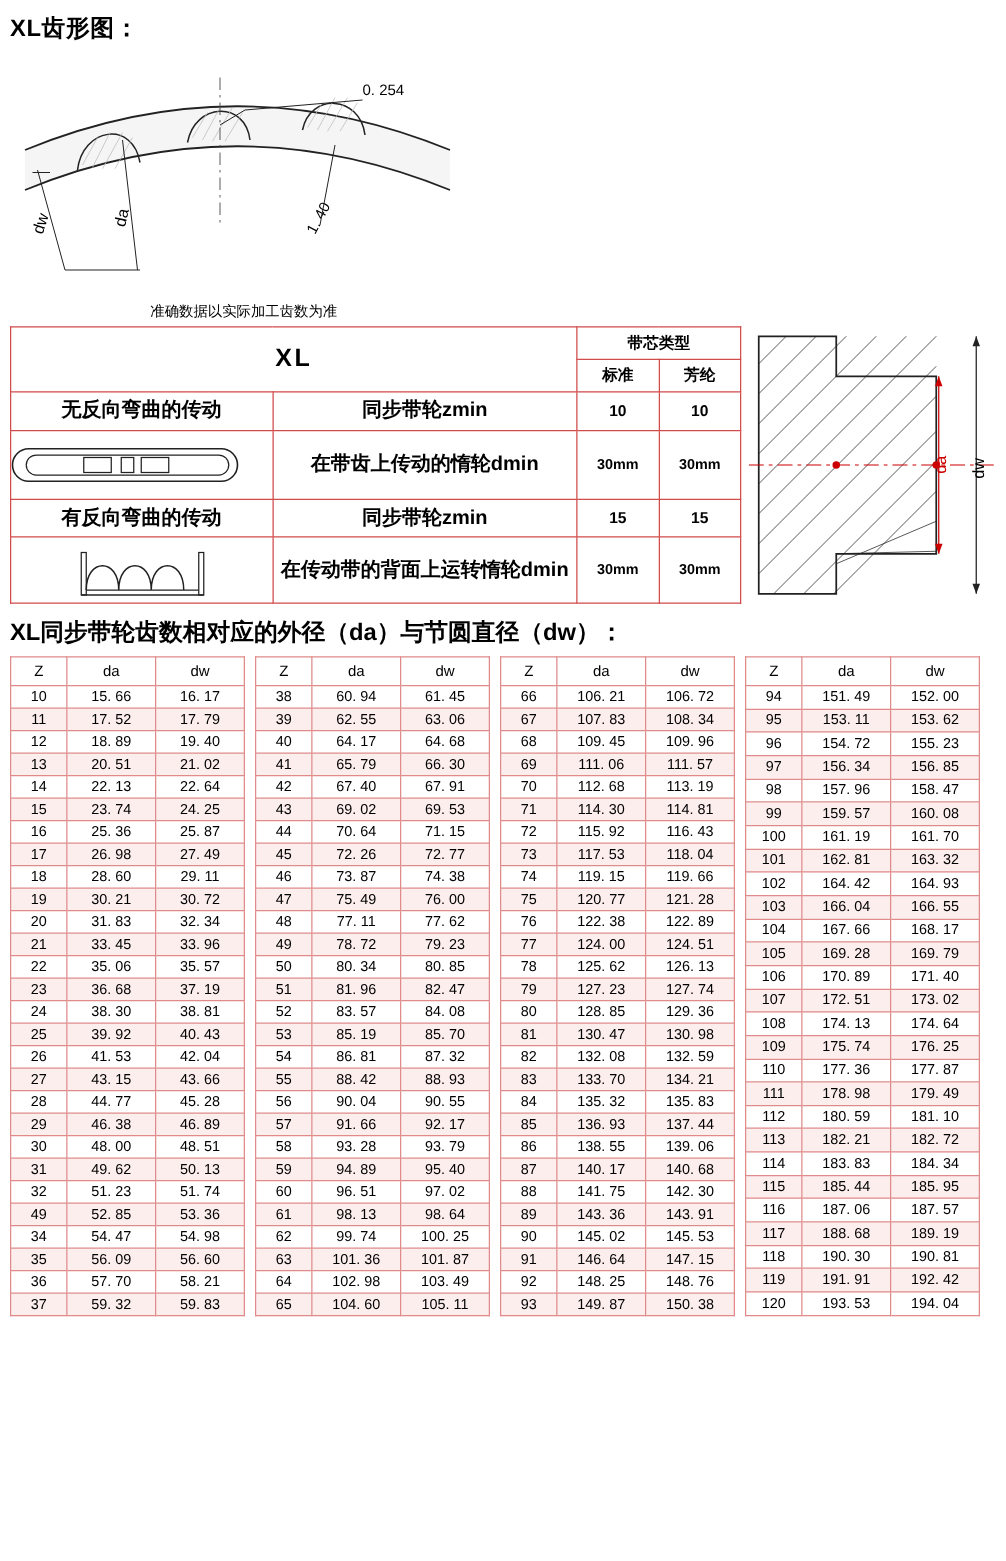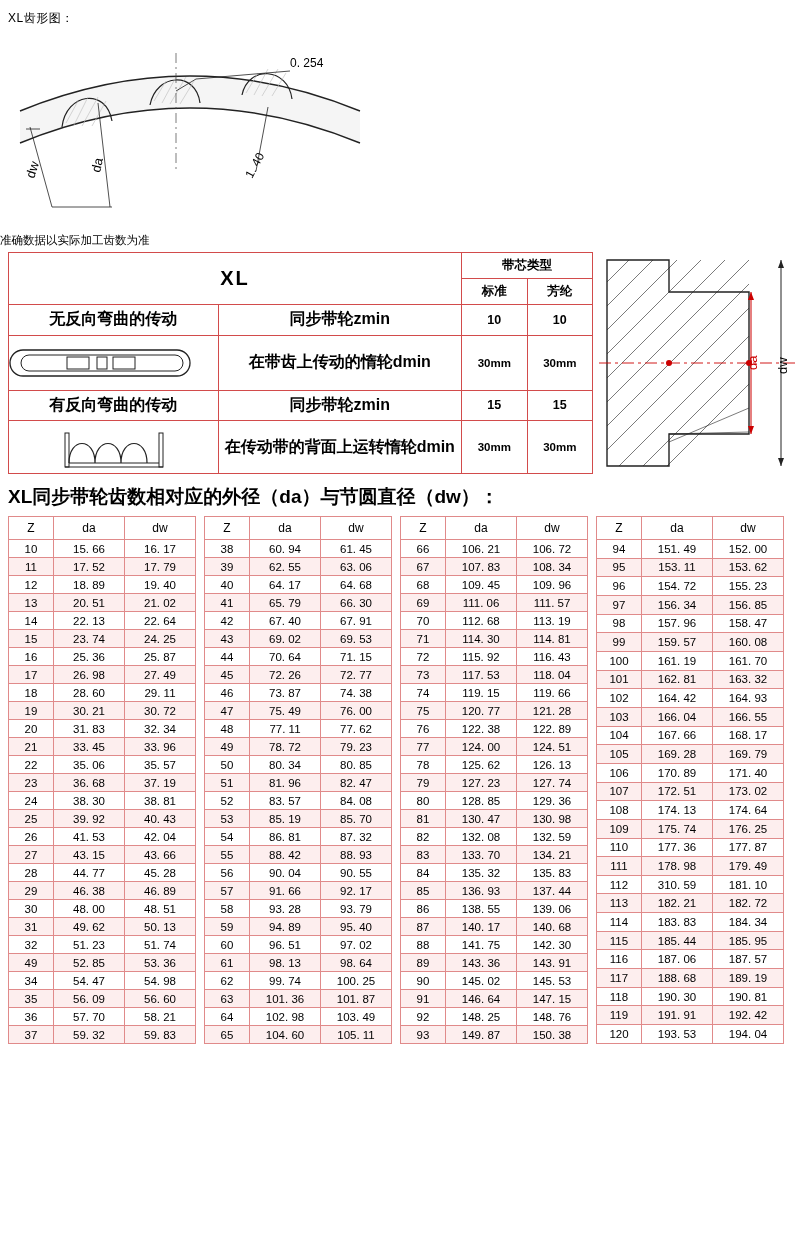--- a/index.html
+++ b/index.html
@@ -5,30 +5,31 @@
   html,body{margin:0;padding:0;}
   body{
     width:805px;
     background:#ffffff;
     font-family:"Liberation Sans","DejaVu Sans",sans-serif;
     color:#000;
     position:relative;
   }
   .page{width:805px;position:relative;padding:0;}
   .h-title{
-    font-size:12px;
-    font-weight:normal;
+    font-size:19px;
+    font-weight:bold;
     margin:10px 0 4px 8px;
     letter-spacing:0.5px;
   }
   .row-top{display:flex;align-items:flex-start;}
   .left-fig{width:390px;position:relative;}
   .right-fig{width:400px;position:relative;}
   .fig-caption{
     font-size:11.5px;
+    text-align:center;
     margin-top:2px;
   }
   
   .sec2{display:flex;align-items:stretch;margin-top:4px;}
   .tbl-min{
     border-collapse:collapse;
     width:585px;
     font-size:12.5px;
     margin-left:8px;
   }
@@ -779,21 +780,21 @@
             <td>177. 36</td>
             <td>177. 87</td>
           </tr>
           <tr class="alt">
             <td class="zc">111</td>
             <td>178. 98</td>
             <td>179. 49</td>
           </tr>
           <tr>
             <td class="zc">112</td>
-            <td>310. 59</td>
+            <td>180. 59</td>
             <td>181. 10</td>
           </tr>
           <tr class="alt">
             <td class="zc">113</td>
             <td>182. 21</td>
             <td>182. 72</td>
           </tr>
           <tr>
             <td class="zc">114</td>
             <td>183. 83</td>

